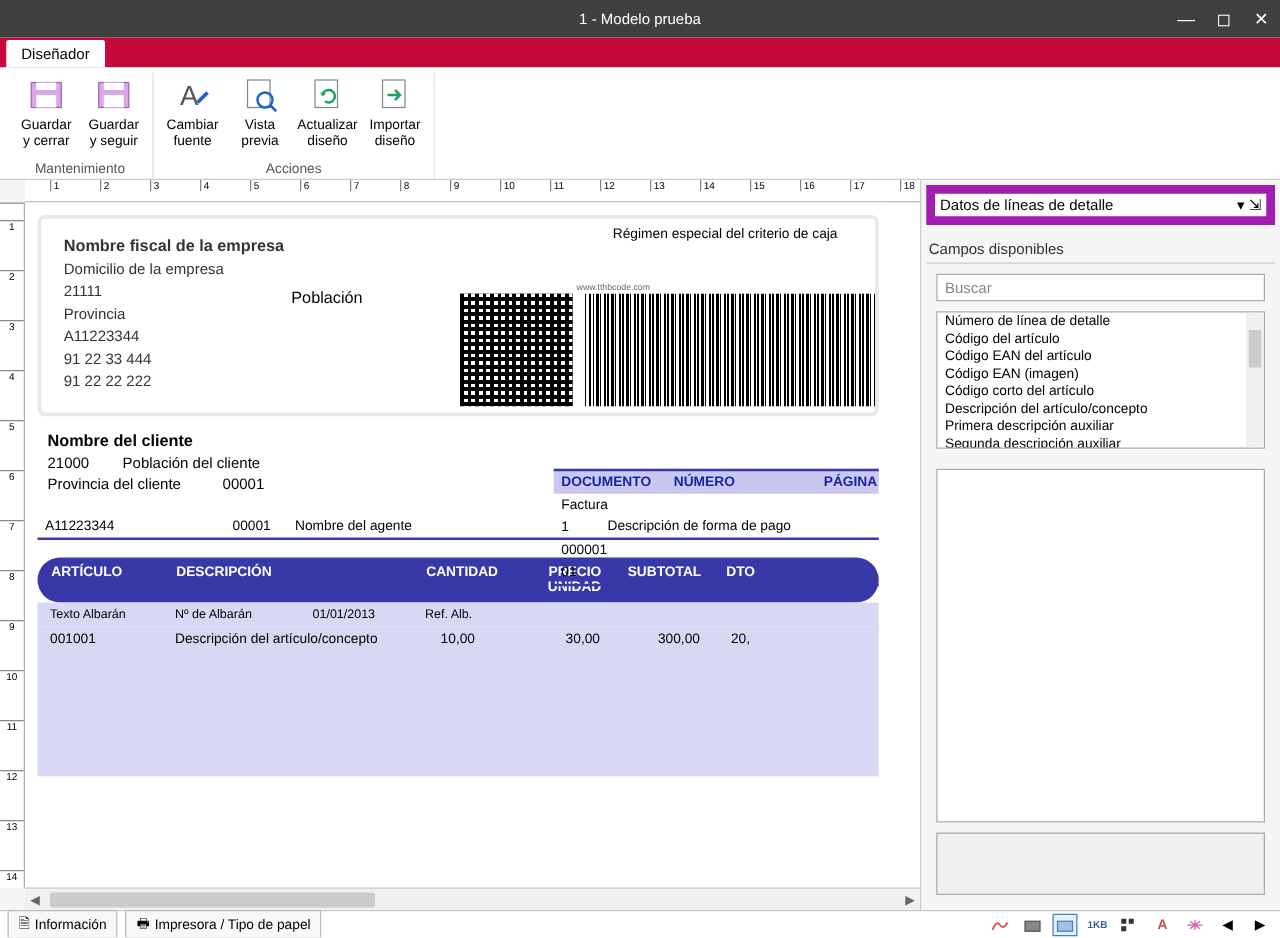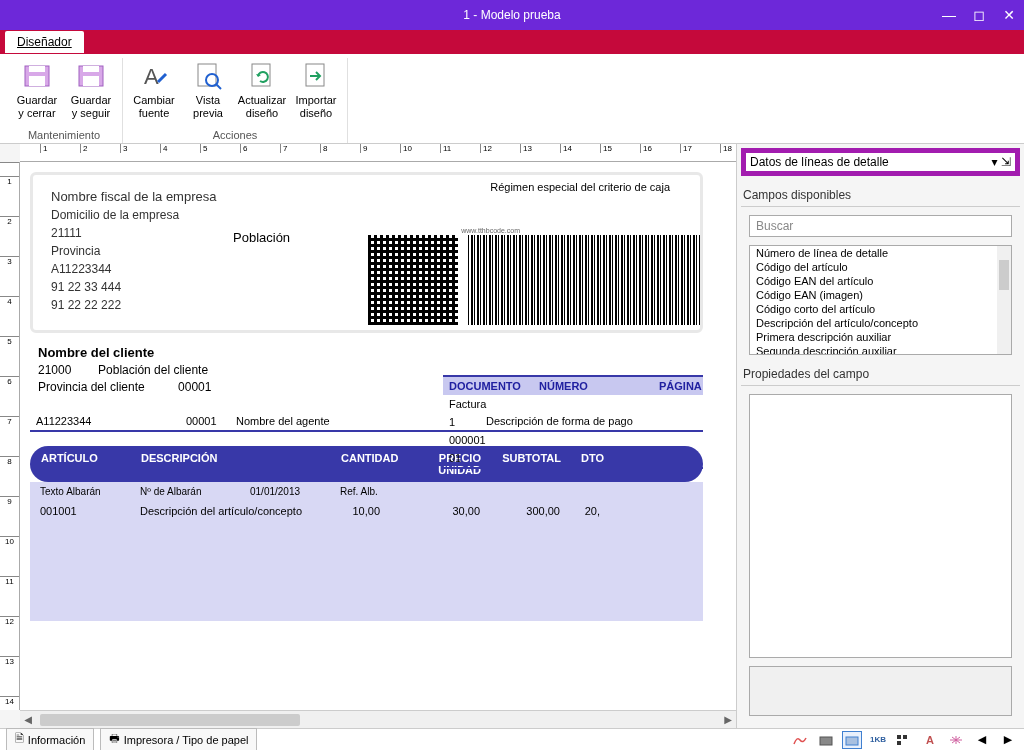--- a/index.html
+++ b/index.html
@@ -1,38 +1,38 @@
 <!DOCTYPE html>
 <html><head>
 <meta charset="utf-8">
 <style>
 * { box-sizing: border-box; margin: 0; padding: 0; font-family: 'Segoe UI', Tahoma, sans-serif; }
 body { background: #fff; overflow: hidden; width: 1024px; height: 750px; }
-.titlebar { background: #6d28d9; height: 30px; display: flex; align-items: center; justify-content: center; position: relative; color: #fff; font-size: 12px; }
+.titlebar { background: #404040; height: 30px; display: flex; align-items: center; justify-content: center; position: relative; color: #fff; font-size: 12px; }
 .titlebar .controls { position: absolute; right: 0; top: 0; display: flex; }
 .titlebar .controls div { width: 30px; height: 30px; display: flex; align-items: center; justify-content: center; color: #fff; font-size: 14px; cursor: pointer; }
-.tabbar { background: #c5093b; height: 24px; display: flex; align-items: center; padding-left: 5px; text-decoration: underline; }
+.tabbar { background: #c5093b; height: 24px; display: flex; align-items: flex-end; padding-left: 5px; }
 .tab { background: #fff; padding: 4px 12px; font-size: 12px; border-radius: 2px 2px 0 0; }
 .ribbon { background: #fff; border-bottom: 1px solid #ccc; height: 90px; display: flex; padding: 4px 6px 0; }
 .ribbon-group { display: flex; flex-direction: column; align-items: center; border-right: 1px solid #e0e0e0; padding: 0 6px; }
 .ribbon-group-items { display: flex; gap: 4px; flex: 1; }
 .ribbon-btn { display: flex; flex-direction: column; align-items: center; justify-content: flex-start; padding: 2px 4px; cursor: pointer; font-size: 11px; line-height: 1.2; text-align: center; width: 50px; }
 .ribbon-btn .ico { width: 32px; height: 32px; display: flex; align-items: center; justify-content: center; margin-bottom: 2px; }
 .ribbon-group-label { font-size: 11px; color: #555; padding: 2px 0; }
 .workspace { display: flex; height: calc(750px - 30px - 24px - 90px - 22px); }
 .canvas-area { flex: 1; position: relative; overflow: hidden; background: #f5f5f5; }
 .ruler-h { position: absolute; top: 0; left: 20px; right: 0; height: 18px; background: #fff; border-bottom: 1px solid #aaa; font-size: 8px; overflow: hidden; white-space: nowrap; }
 .ruler-h span { display: inline-block; width: 40px; border-left: 1px solid #888; padding-left: 2px; }
 .ruler-v { position: absolute; top: 18px; left: 0; width: 20px; bottom: 18px; background: #fff; border-right: 1px solid #aaa; font-size: 8px; }
 .ruler-v div { height: 40px; border-top: 1px solid #888; text-align: center; }
 .report-canvas { position: absolute; top: 18px; left: 20px; right: 0; bottom: 18px; overflow: hidden; background: #fff; }
 .report { background: #fff; padding: 10px; width: 693px; }
 .company-box { border: 3px solid #e8e8e8; border-radius: 6px; padding: 14px 18px; position: relative; min-height: 155px; }
 .company-box .line { font-size: 12px; color: #333; margin-bottom: 4px; }
-.company-box .name { font-weight: normal; font-size: 13px; }
+.company-box .name { font-weight: bold; font-size: 13px; }
 .pob { position: absolute; left: 200px; top: 55px; font-size: 13px; }
 .qrcode { position: absolute; right: 242px; top: 60px; width: 90px; height: 90px; background:
   repeating-linear-gradient(0deg, #000 0 3px, #fff 3px 6px),
   repeating-linear-gradient(90deg, #000 0 3px, transparent 3px 6px);
   background-blend-mode: multiply; }
 .barcode { position: absolute; right: 0; top: 60px; width: 232px; height: 90px; background:
   repeating-linear-gradient(90deg, #000 0 1px, #fff 1px 3px, #000 3px 5px, #fff 5px 6px); }
 .barcode-label { position: absolute; right: 180px; top: 52px; font-size: 7px; color: #666; }
 .regimen { position: absolute; right: 30px; top: 6px; font-size: 11px; }
 .client-box { margin-top: 12px; padding: 0 8px; position: relative; }
@@ -55,21 +55,21 @@
 .items-table .subrow .c { padding: 0 10px; }
 .items-table .datarow { background: #d8d8f4; display: flex; padding: 4px 0; min-height: 120px; align-items: flex-start; }
 .items-table .datarow .c { padding: 0 10px; }
 .c-art { width: 100px; } .c-desc { width: 200px; } .c-date { width: 90px; } .c-ref { width: 60px; }
 .c-qty { width: 60px; text-align: right; } .c-price { width: 100px; text-align: right; }
 .c-sub { width: 80px; text-align: right; } .c-dto { width: 40px; text-align: right; }
 .hscroll { position: absolute; bottom: 0; left: 20px; right: 0; height: 18px; background: #f0f0f0; border-top: 1px solid #ccc; display: flex; align-items: center; }
 .hscroll .thumb { background: #ccc; height: 12px; width: 260px; margin-left: 4px; border-radius: 2px; }
 .hscroll .arr { width: 16px; text-align: center; color: #666; font-size: 10px; }
 .side-panel { width: 288px; background: #f5f5f5; border-left: 1px solid #ccc; display: flex; flex-direction: column; padding: 4px; }
-.side-dd { background: #fff; border: 5px solid #a21caf; font-size: 12px; padding: 2px 4px; display: flex; justify-content: space-between; align-items: center; }
+.side-dd { background: #fff; border: 7px solid #a21caf; font-size: 12px; padding: 2px 4px; display: flex; justify-content: space-between; align-items: center; }
 .side-section { margin-top: 8px; }
 .side-section-title { font-size: 12px; padding: 4px 2px; border-bottom: 1px solid #ccc; color: #333; }
 .search-box { margin: 8px; border: 1px solid #aaa; padding: 3px 6px; font-size: 12px; color: #888; background: #fff; }
 .field-list { margin: 0 8px; border: 1px solid #aaa; background: #fff; height: 110px; overflow: hidden; font-size: 11px; position: relative; }
 .field-list .item { padding: 1px 6px; cursor: pointer; }
 .field-list .scrollbar { position: absolute; right: 0; top: 0; width: 14px; height: 100%; background: #f0f0f0; }
 .field-list .scrollbar .th { background: #ccc; width: 10px; margin: 14px auto 0; height: 30px; }
 .props-box { margin: 8px; border: 1px solid #aaa; background: #fff; flex: 1; min-height: 200px; }
 .props-box2 { margin: 0 8px 8px; border: 1px solid #aaa; background: #f0f0f0; height: 50px; }
 .statusbar { height: 22px; background: #fff; border-top: 1px solid #ccc; display: flex; align-items: center; font-size: 11px; padding: 0 6px; gap: 6px; }
@@ -281,21 +281,20 @@
             <div class="item">Descripción del artículo/concepto</div>
             <div class="item">Primera descripción auxiliar</div>
             <div class="item">Segunda descripción auxiliar</div>
           </div>
         <div class="scrollbar">
             <div class="th"></div>
           </div>
       </div>
     </div>
     <div class="side-section" style="flex:1;display:flex;flex-direction:column">
-      <div class="side-section-title">Propiedades del campo</div>
       <div class="props-box"></div>
       <div class="props-box2"></div>
     </div>
   </div>
 </div>
 
 <div class="statusbar">
   <div class="status-btn">
     <span>🗎</span>
     <span>Información</span>

